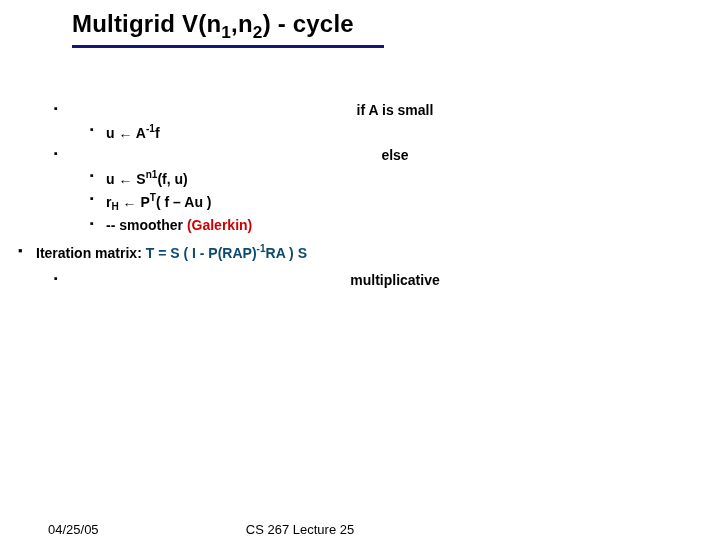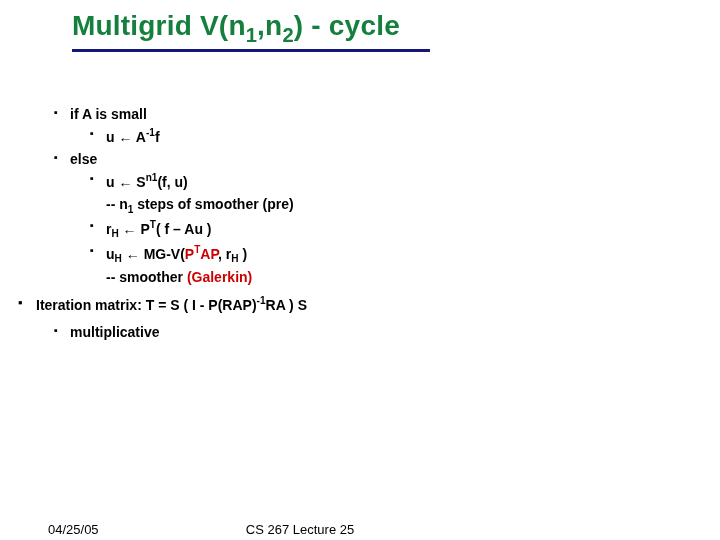--- a/index.html
+++ b/index.html
@@ -15,23 +15,23 @@
   .slide {
     position: relative;
     width: 720px;
     height: 540px;
     box-sizing: border-box;
   }
   .title-wrap {
     padding: 10px 0 0 72px;
   }
   .title {
-    font-size: 28px;
+    font-size: 24px;
     font-weight: bold;
-    color: #15803d;
+    color: #000000;
     border-bottom: 3px solid #15157a;
     display: inline-block;
     padding-right: 30px;
     padding-bottom: 2px;
     white-space: nowrap;
     letter-spacing: 0.2px;
   }
   .content {
     padding: 52px 0 0 18px;
     font-size: 14px;
@@ -46,20 +46,21 @@
   .lvl1::before {
     content: "▪";
     position: absolute;
     left: 0;
     top: 0;
     font-size: 13px;
   }
   .lvl2 {
     position: relative;
     padding-left: 52px;
+    text-align: center;
   }
   .lvl2::before {
     content: "▪";
     position: absolute;
     left: 36px;
     top: 0;
     font-size: 11px;
   }
   .lvl3 {
     position: relative;
@@ -86,21 +87,21 @@
   }
   sub {
     font-size: 0.72em;
     vertical-align: sub;
   }
   sup {
     font-size: 0.72em;
     vertical-align: super;
   }
   .red { color: #cc0000; }
-  .darkblue { color: #000000; }
+  .darkblue { color: #0c4a6e; }
   .footer {
     position: absolute;
     bottom: 18px;
     left: 0;
     width: 720px;
     font-size: 13px;
   }
   .footer-left { position: absolute; left: 48px; }
   .footer-center { position: absolute; left: 0; width: 600px; text-align: center; }
 </style>
@@ -127,33 +128,27 @@
     </div>
 
     <div class="lvl2">
       <span>else</span>
     </div>
 
     <div class="lvl3 row">
       <div class="leftcol">
         <span>u </span><span>←</span><span> S</span><sup><span>n</span><span>1</span></sup><span>(f, u)</span>
       </div>
-      <div class="rightcol">
-        <span>-- </span><span>n</span><sub>1</sub><span> steps of smoother (pre)</span>
-      </div>
     </div>
 
     <div class="lvl3">
       <span>r</span><sub>H</sub><span> ← </span><span>P</span><sup>T</sup><span>( f – Au )</span>
     </div>
 
     <div class="lvl3 row">
-      <div class="leftcol">
-        <span>u</span><sub>H</sub><span> ← </span><span>MG-V(</span><span class="red">P</span><sup class="red">T</sup><span class="red">A</span><span class="red">P</span><span>, </span><span>r</span><sub>H</sub><span> )</span>
-      </div>
       <div class="rightcol">
         <span>-- smoother </span><span class="red">(Galerkin)</span>
       </div>
     </div>
 
 
 
     <div class="lvl1" style="margin-top:4px;">
       <span>Iteration matrix: </span><span class="darkblue">T = S ( I - P(RAP)</span><sup class="darkblue">-1</sup><span class="darkblue">RA ) S</span>
     </div>

